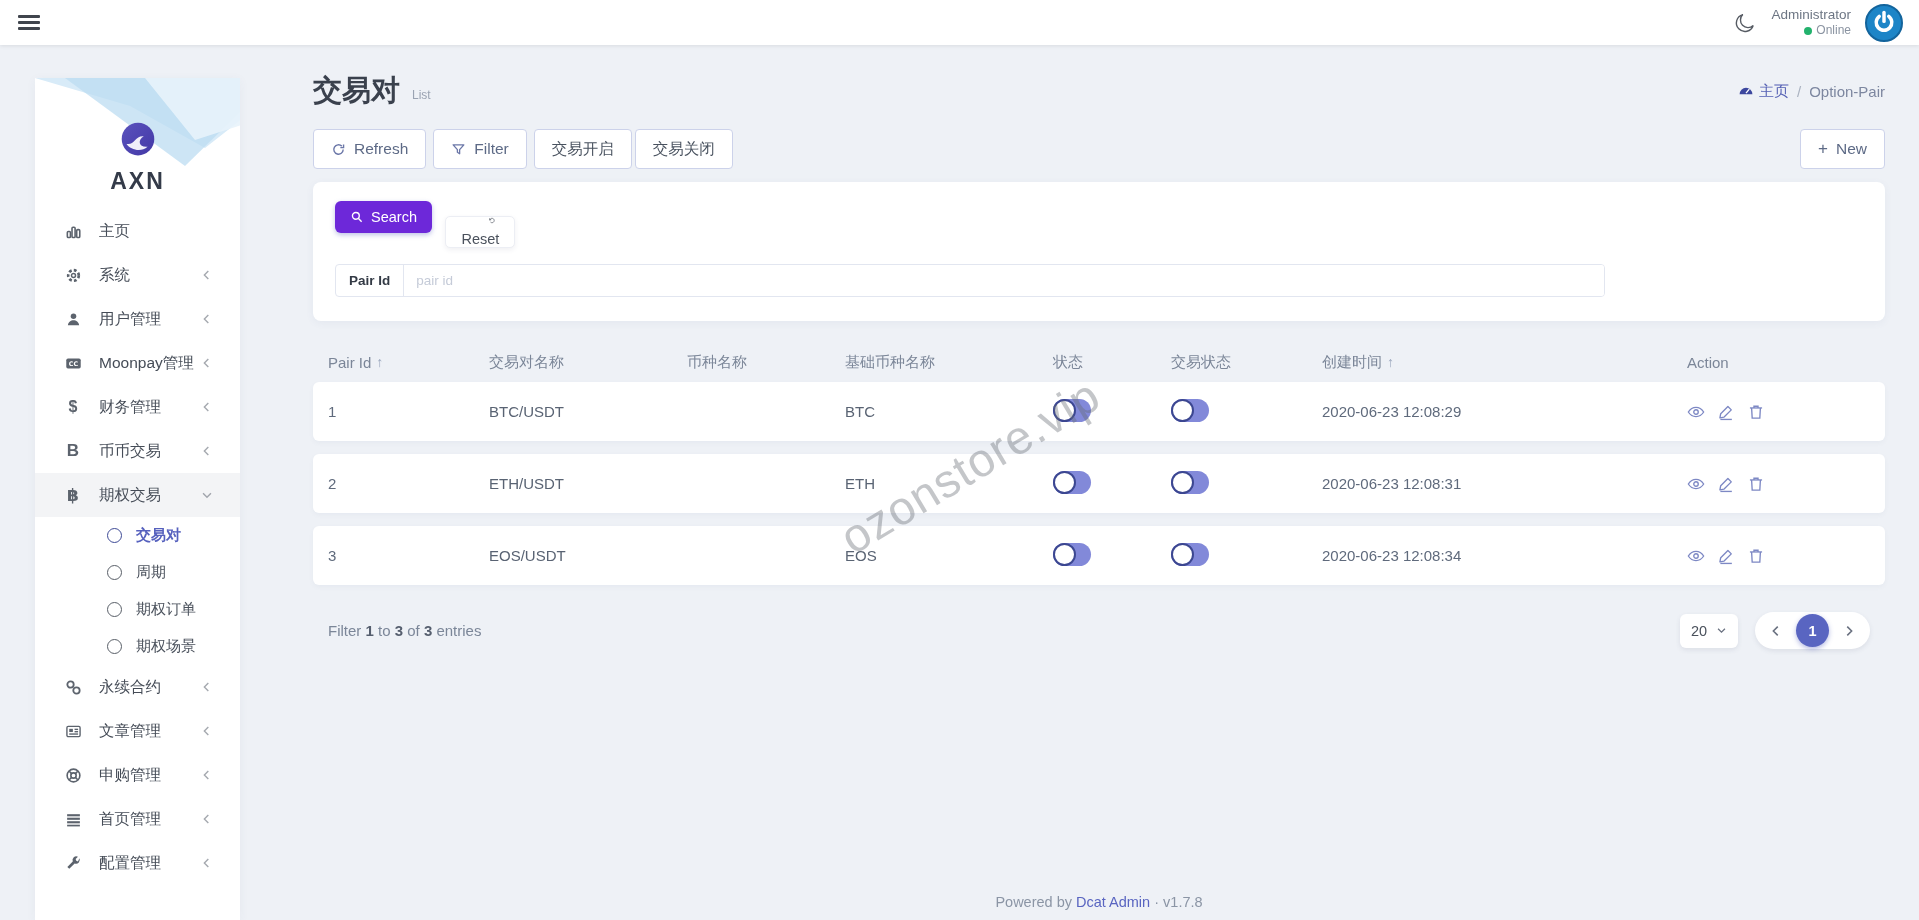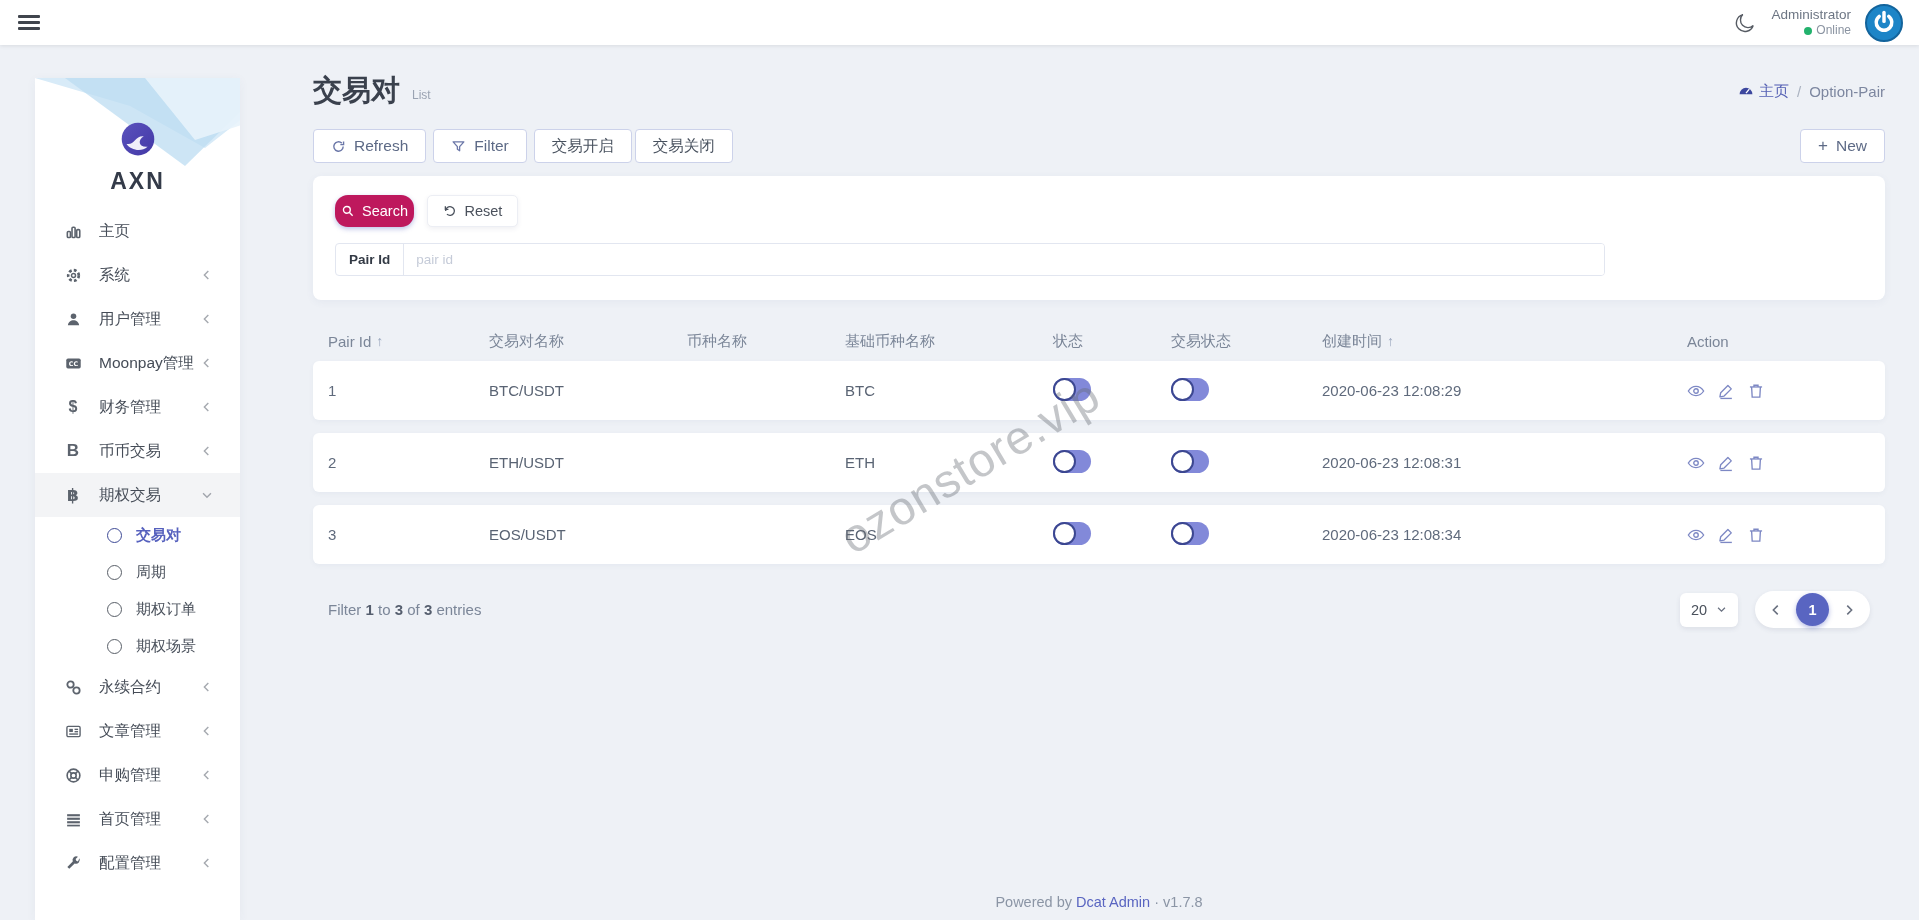--- a/index.html
+++ b/index.html
@@ -45,35 +45,35 @@
     display:flex; flex-direction:column; }
   .title-row { display:flex; align-items:center; }
   .page-title { font-size:29px; font-weight:bold; color:#3a414d; }
   .page-sub { font-size:12px; color:#9aa3b2; margin-left:12px; margin-top:8px; }
   .breadcrumb { margin-left:auto; display:flex; align-items:center; gap:8px; font-size:15px; }
   .bc-home { color:#5561b4; display:flex; align-items:center; gap:5px; cursor:pointer; }
   .bc-sep { color:#aab2c0; }
   .bc-cur { color:#7d87a0; }
 
   .toolbar { display:flex; align-items:flex-start; margin-top:18px; }
-  .btn-outline { height:34px; background:#fff; border:1px solid #ccd2ea; border-radius:4px;
+  .btn-outline { height:40px; background:#fff; border:1px solid #ccd2ea; border-radius:4px;
     font-size:15.5px; color:#5d6a86; padding:0 17px; display:inline-flex; align-items:center; gap:8px;
     cursor:pointer; font-family:inherit; }
   .btn-outline.zh { color:#49525f; }
   .tb-gap { width:7px; } .tb-gap-s { width:3px; }
   .btn-new { margin-left:auto; }
 
   .search-card { background:#fff; border-radius:8px; box-shadow:0 2px 8px rgba(70,90,130,.06);
     margin-top:13px; padding:19px 22px 24px 22px; }
-  .btn-search { height:32px; background:#be185d; border:none; border-radius:13px; color:#fff;
-    font-size:14.5px; padding:0 6px; display:inline-flex; align-items:center; gap:7px; cursor:pointer;
+  .btn-search { height:32px; background:#6d28d9; border:none; border-radius:6px; color:#fff;
+    font-size:14.5px; padding:0 15px; display:inline-flex; align-items:center; gap:7px; cursor:pointer;
     box-shadow:0 2px 5px rgba(89,101,193,.4); font-family:inherit; }
   .btn-reset { height:32px; background:#fff; border:1px solid #eceef4; border-radius:5px; color:#4a515c;
-    font-size:14.5px; padding:0 15px; margin-left:9px; display:inline-flex; align-items:center; gap:7px;
-    cursor:pointer; box-shadow:0 2px 5px rgba(60,70,100,.08); font-family:inherit; }
+    font-size:14.5px; padding:0 15px; margin-left:9px; display:inline-flex; align-items:flex-end; gap:7px;
+    cursor:pointer; box-shadow:0 2px 5px rgba(60,70,100,.08); font-family:inherit;flex-direction:column; }
   .field-row { margin-top:16px; display:flex; width:1270px; border:1px solid #e2e6f0; border-radius:4px;
     height:33px; overflow:hidden; background:#fff; }
   .field-label { padding:0 13px; display:flex; align-items:center; font-size:13.5px; font-weight:bold;
     color:#333a45; border-right:1px solid #e2e6f0; white-space:nowrap; }
   .field-input { flex:1; border:none; outline:none; font-size:13.5px; padding:0 12px; color:#444; font-family:inherit; }
   .field-input::placeholder { color:#c5cbd8; }
 
   
   .grid-cols { display:grid; grid-template-columns:161px 198px 158px 208px 118px 151px 365px 1fr;
     align-items:center; padding-left:15px; }

